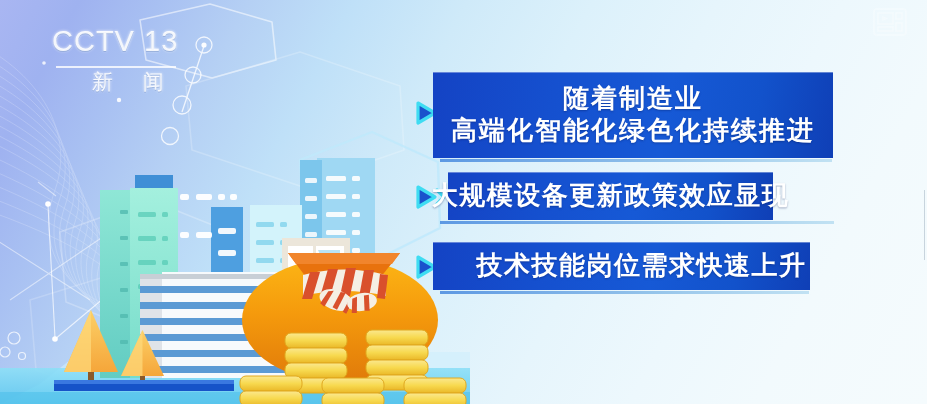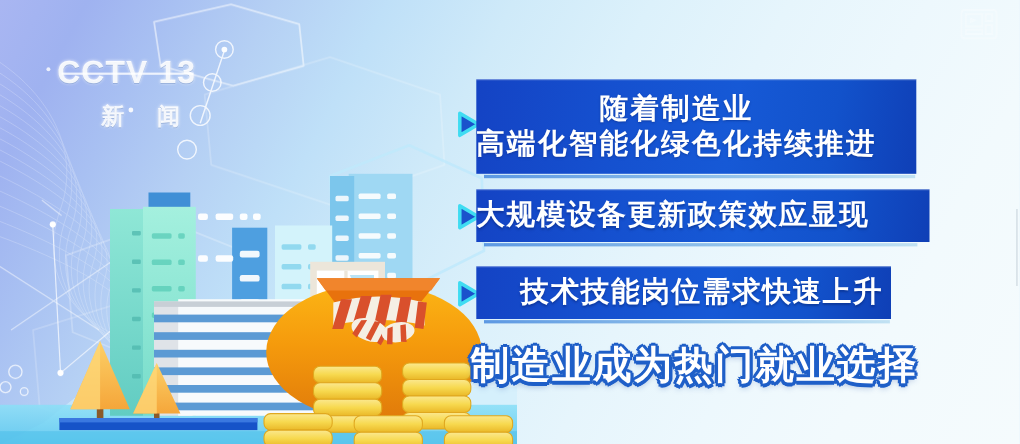--- a/index.html
+++ b/index.html
@@ -34,28 +34,27 @@
     opacity:.55; pointer-events:none;
   }
 
   
   #logo{
     position:absolute; left:52px; top:26px; width:130px; height:72px;
     pointer-events:none;
   }
   .logotxt{
     font-family:"Liberation Sans", sans-serif;
-    font-weight:bold;
+    font-weight:normal;
     color:rgba(255,255,255,.88);
     text-shadow:
       0 1px 0 rgba(120,150,200,.55),
       0 0 3px rgba(255,255,255,.9);
     letter-spacing:1px;
     white-space:nowrap;
-    margin-top:25px;
   }
   #logo-main{ font-size:29px; line-height:30px; }
   #logo-rule{
     position:absolute; left:4px; top:40px; width:120px; height:1.5px;
     background:rgba(255,255,255,.8);
   }
   #logo-sub{
     position:absolute; left:40px; top:44px;
     font-size:21px; line-height:24px; letter-spacing:12px;
   }
@@ -75,21 +74,21 @@
   }
 
   .arrow{
     position:absolute; width:30px; height:26px;
     pointer-events:none;
   }
 
   .box{
     position:absolute;
     background:linear-gradient(100deg,#1443c4 0%,#1550cf 30%,#1659d6 58%,#1252cb 80%,#0f3fb6 100%);
-    display:flex; align-items:center; 
+    display:flex; align-items:center; justify-content:center;
     box-shadow:0 1px 0 rgba(255,255,255,.35) inset;
   }
   .box-line{
     position:absolute; height:3px;
     background:linear-gradient(90deg,#4f8fe0,#88bce8 55%,#bcdff2);
     opacity:.9;
   }
   .btxt{
     color:#ffffff; font-weight:bold;
     font-family:"Liberation Sans", sans-serif;
@@ -97,21 +96,21 @@
     letter-spacing:1.5px;
     text-shadow:0 1px 2px rgba(0,20,80,.35);
     white-space:nowrap;
   }
 
   #b1{ left:15px; top:14px; width:400px; height:86px; }
   #b1 .btxt{ font-size:26px; letter-spacing:2px; }
   #b1l{ left:22px; top:101px; width:392px; }
   #a1{ left:-3px; top:42px; }
 
-  #b2{ left:15px; top:114px; width:412px; height:48px; }
+  #b2{ left:30px; top:114px; width:325px; height:48px; }
   #b2 .btxt{ font-size:26px; letter-spacing:1.5px; }
   #b2l{ left:22px; top:163px; width:394px; }
   #a2{ left:-3px; top:126px; }
 
   #b3{ left:15px; top:184px; width:377px; height:48px; }
   #b3 .btxt{ font-size:26px; letter-spacing:1.5px;margin-left:40px; }
   #b3l{ left:22px; top:233px; width:369px; }
   #a3{ left:-3px; top:196px; }
 
   #b4{
@@ -443,19 +442,16 @@
     <svg id="a3" class="arrow" viewBox="0 0 30 26">
       <path d="M3 3 L 20 13 L 3 23 Z" fill="#1a52cc"></path>
       <path d="M3 3 L 20 13 L 3 23 Z" fill="none" stroke="#3fdcf2" stroke-width="3.2" stroke-linejoin="round"></path>
       <path d="M22 6 L 29 13 L 22 20" fill="none" stroke="#3fdcf2" stroke-width="3.2" stroke-linecap="round" stroke-linejoin="round"></path>
     </svg>
     <div id="b3" class="box">
       <div class="btxt">技术技能岗位需求快速上升</div>
     </div>
     <div id="b3l" class="box-line"></div>
 
-    <div id="b4">
-      <div class="btxt">制造业成为热门就业选择</div>
-    </div>
   </div>
 
   <div id="edgeline"></div>
 </div>
 
 </body></html>

